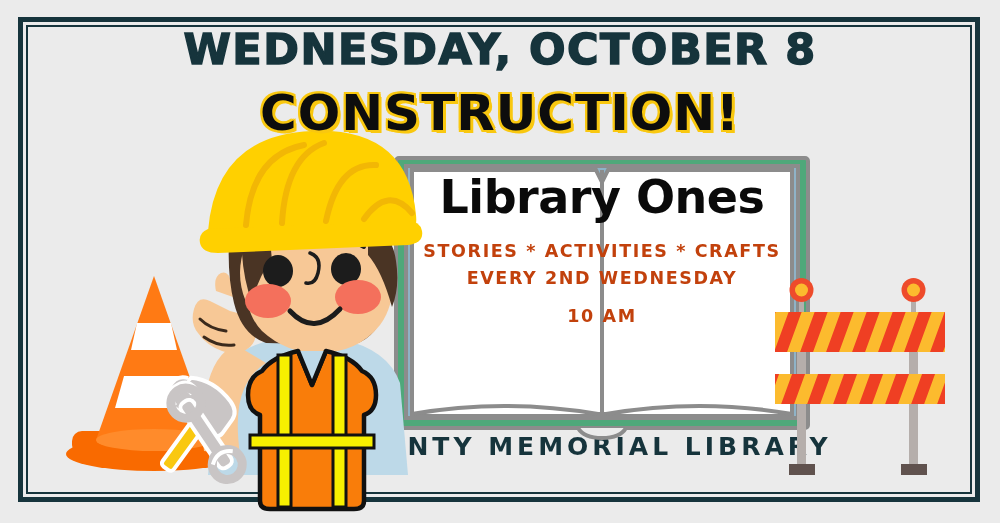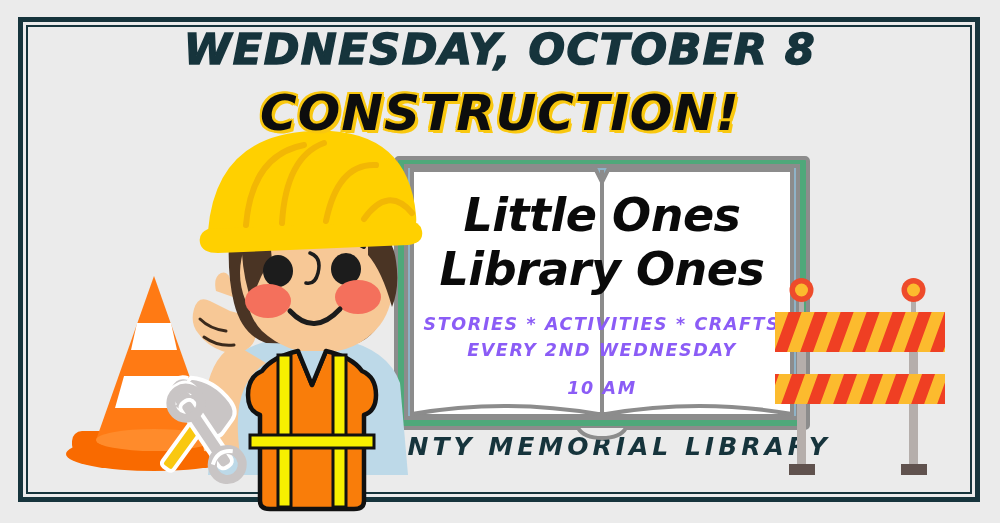--- a/index.html
+++ b/index.html
@@ -4,21 +4,20 @@
 <style>
   html,body{margin:0;padding:0;}
   body{
     width:1000px;height:523px;overflow:hidden;
     background:#ebebeb;
     font-family:"DejaVu Sans", sans-serif;
   }
   #poster{
     position:relative;width:811px;height:523px;
     background:#ebebeb;
-    font-style:italic;
   }
   
   .frame-outer{
     position:absolute;left:18px;top:17px;width:962px;height:485px;
     border:5px solid #16343c;box-sizing:border-box;
     pointer-events:none;
   }
   .frame-inner{
     position:absolute;left:26px;top:25px;width:946px;height:469px;
     border:2px solid #16343c;box-sizing:border-box;
@@ -69,21 +68,21 @@
     z-index:12;text-align:center;pointer-events:none;
   }
   .bt-l1,.bt-l2{
     font-family:"DejaVu Sans", sans-serif;
     font-weight:bold;font-size:46px;color:#0a0a0a;
     letter-spacing:-0.5px;line-height:1.18;
   }
   .bt-l1{margin-top:18px;}
   .bt-small{
     font-family:"DejaVu Sans", sans-serif;
-    font-weight:bold;font-size:17.5px;color:#8b5cf6;
+    font-weight:bold;font-size:17.5px;color:#c2410c;
     letter-spacing:1.6px;line-height:1.5;margin-top:14px;
   }
   
   .kid{position:absolute;left:150px;top:105px;width:310px;height:370px;z-index:15;}
   .cone{position:absolute;left:62px;top:268px;width:185px;height:205px;z-index:14;}
   .tools{position:absolute;left:140px;top:375px;width:130px;height:110px;z-index:16;}
   .barricade{position:absolute;left:775px;top:278px;width:200px;height:205px;z-index:14;}
   svg{overflow:visible;}
 </style>
 </head>
@@ -110,21 +109,20 @@
       <path d="M20 262 Q112 246 206 262" fill="#ffffff" stroke="#8c8c8c" stroke-width="4"></path>
       <path d="M400 262 Q308 246 214 262" fill="#ffffff" stroke="#8c8c8c" stroke-width="4"></path>
 
       <line x1="210" y1="18" x2="210" y2="268" stroke="#8c8c8c" stroke-width="4"></line>
 
       <path d="M186 276 q6 10 24 10 q18 0 24 -10" fill="#ebebeb" stroke="#8c8c8c" stroke-width="4"></path>
     </svg>
   </div>
 
   <div class="book-text">
-    <div class="bt-l1">Little Ones</div>
     <div class="bt-l2">Library Ones</div>
     <div class="bt-small">STORIES * ACTIVITIES * CRAFTS</div>
     <div class="bt-small" style="margin-top:0">EVERY 2ND WEDNESDAY</div>
     <div class="bt-small" style="margin-top:12px">10 AM</div>
   </div>
 
   <div class="construction-line">CONSTRUCTION!</div>
 
   <div class="cone">
     <svg width="185" height="205" viewBox="0 0 185 205" xmlns="http://www.w3.org/2000/svg">

